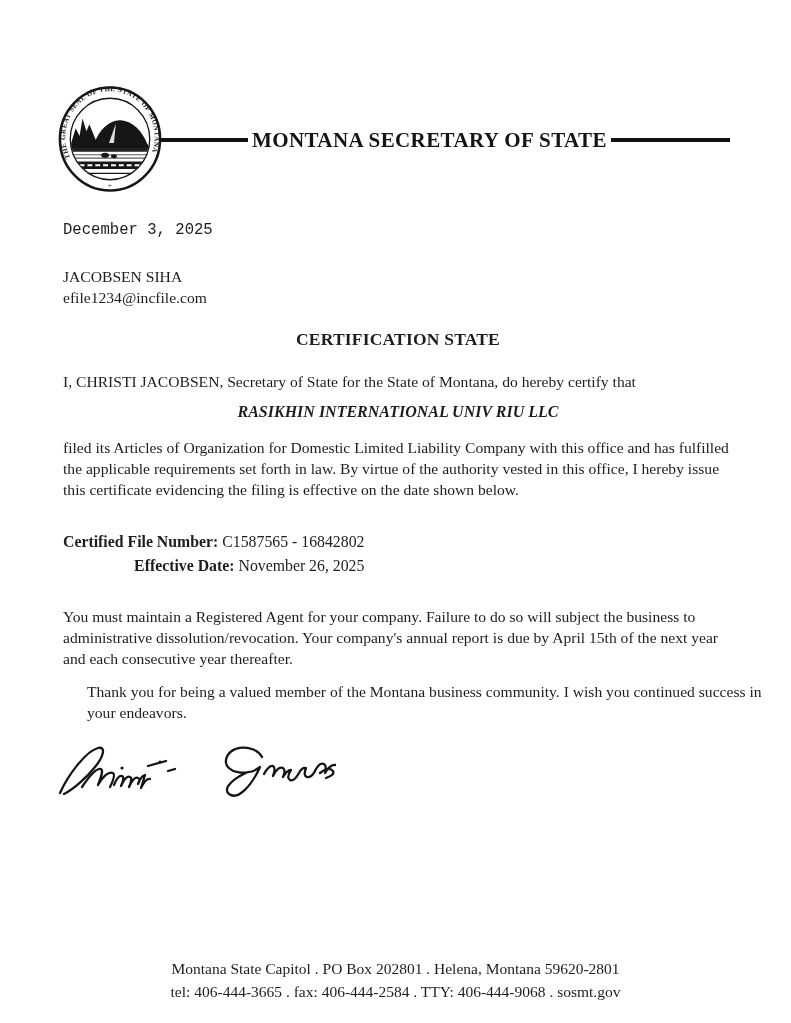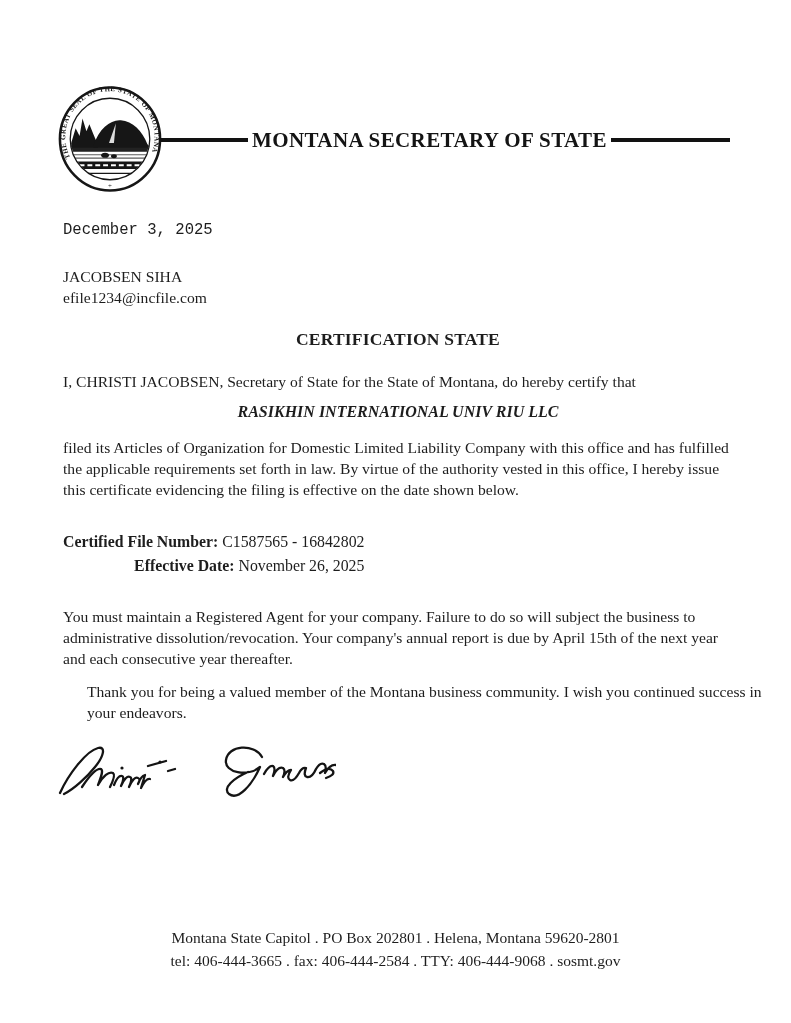--- a/index.html
+++ b/index.html
@@ -41,21 +41,21 @@
   }
   .para{white-space:pre-line;}
   .body1{left:63px;top:437px;width:690px;}
   .filing{left:63px;top:530px;font-size:15.8px;line-height:23.5px;text-align:right;}
   .filing b{font-weight:bold;}
   .body2{left:63px;top:606px;width:690px;}
   .body3{left:63px;top:681px;width:690px;margin-left:24px;}
   .signature{left:56px;top:741px;}
   .signer{left:63px;top:803px;line-height:22.5px;}
   .footer{
-    left:0;width:791px;top:927px;text-align:center;
+    left:0;width:791px;top:958px;text-align:center;
     font-size:15.5px;line-height:22.5px;
   }
 </style>
 </head>
 <body>
 
 <div class="page">
 
   <svg class="abs seal" width="108" height="110" viewBox="0 0 110 110" aria-hidden="true">
     <defs>

